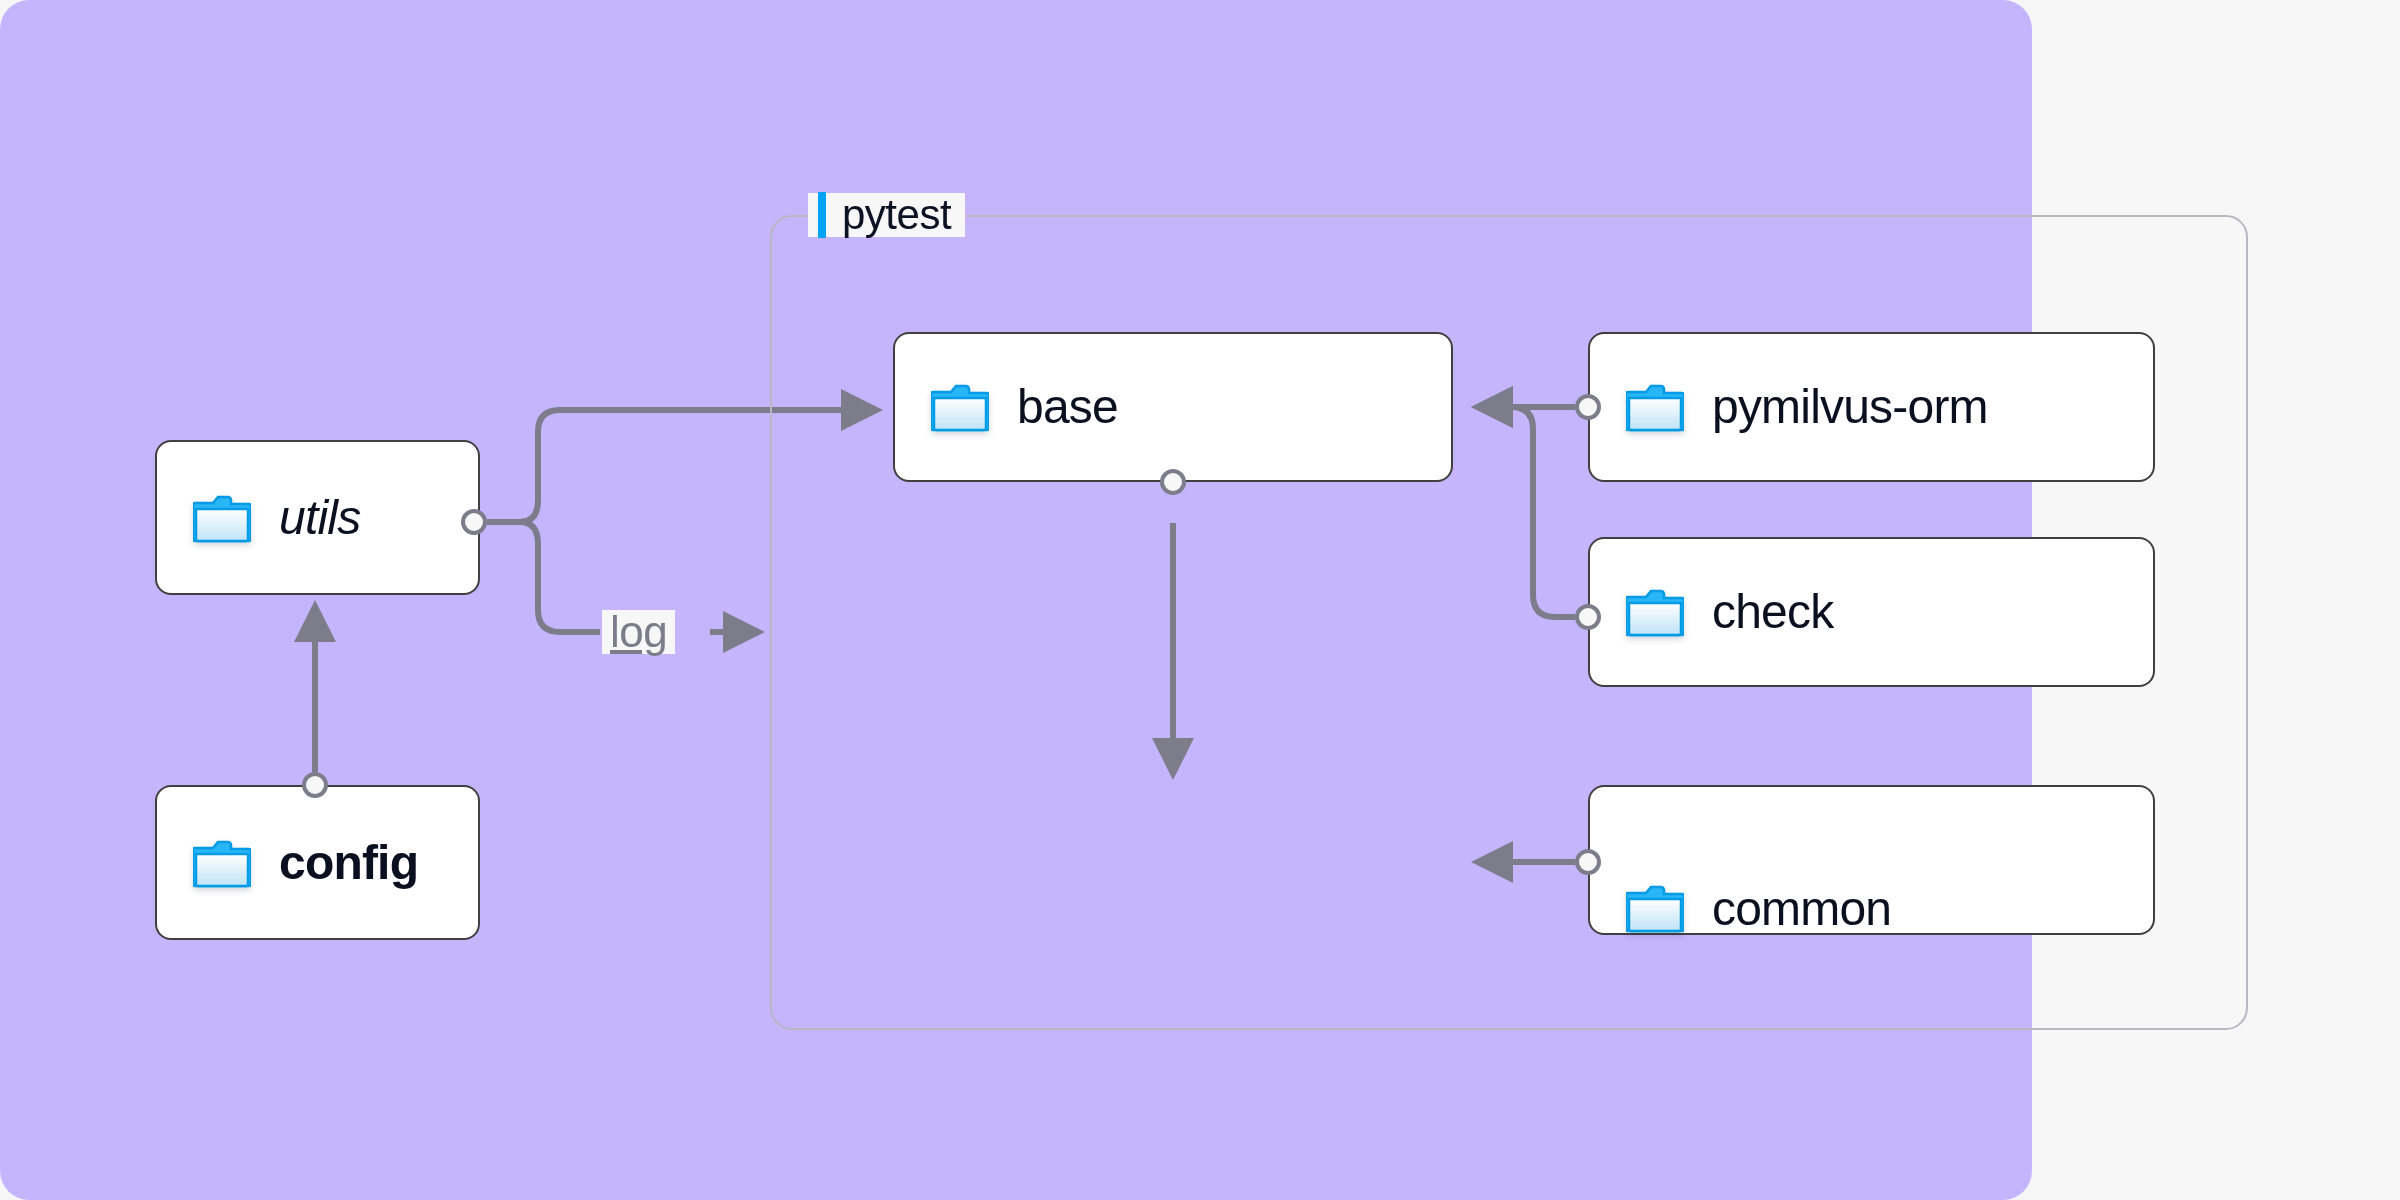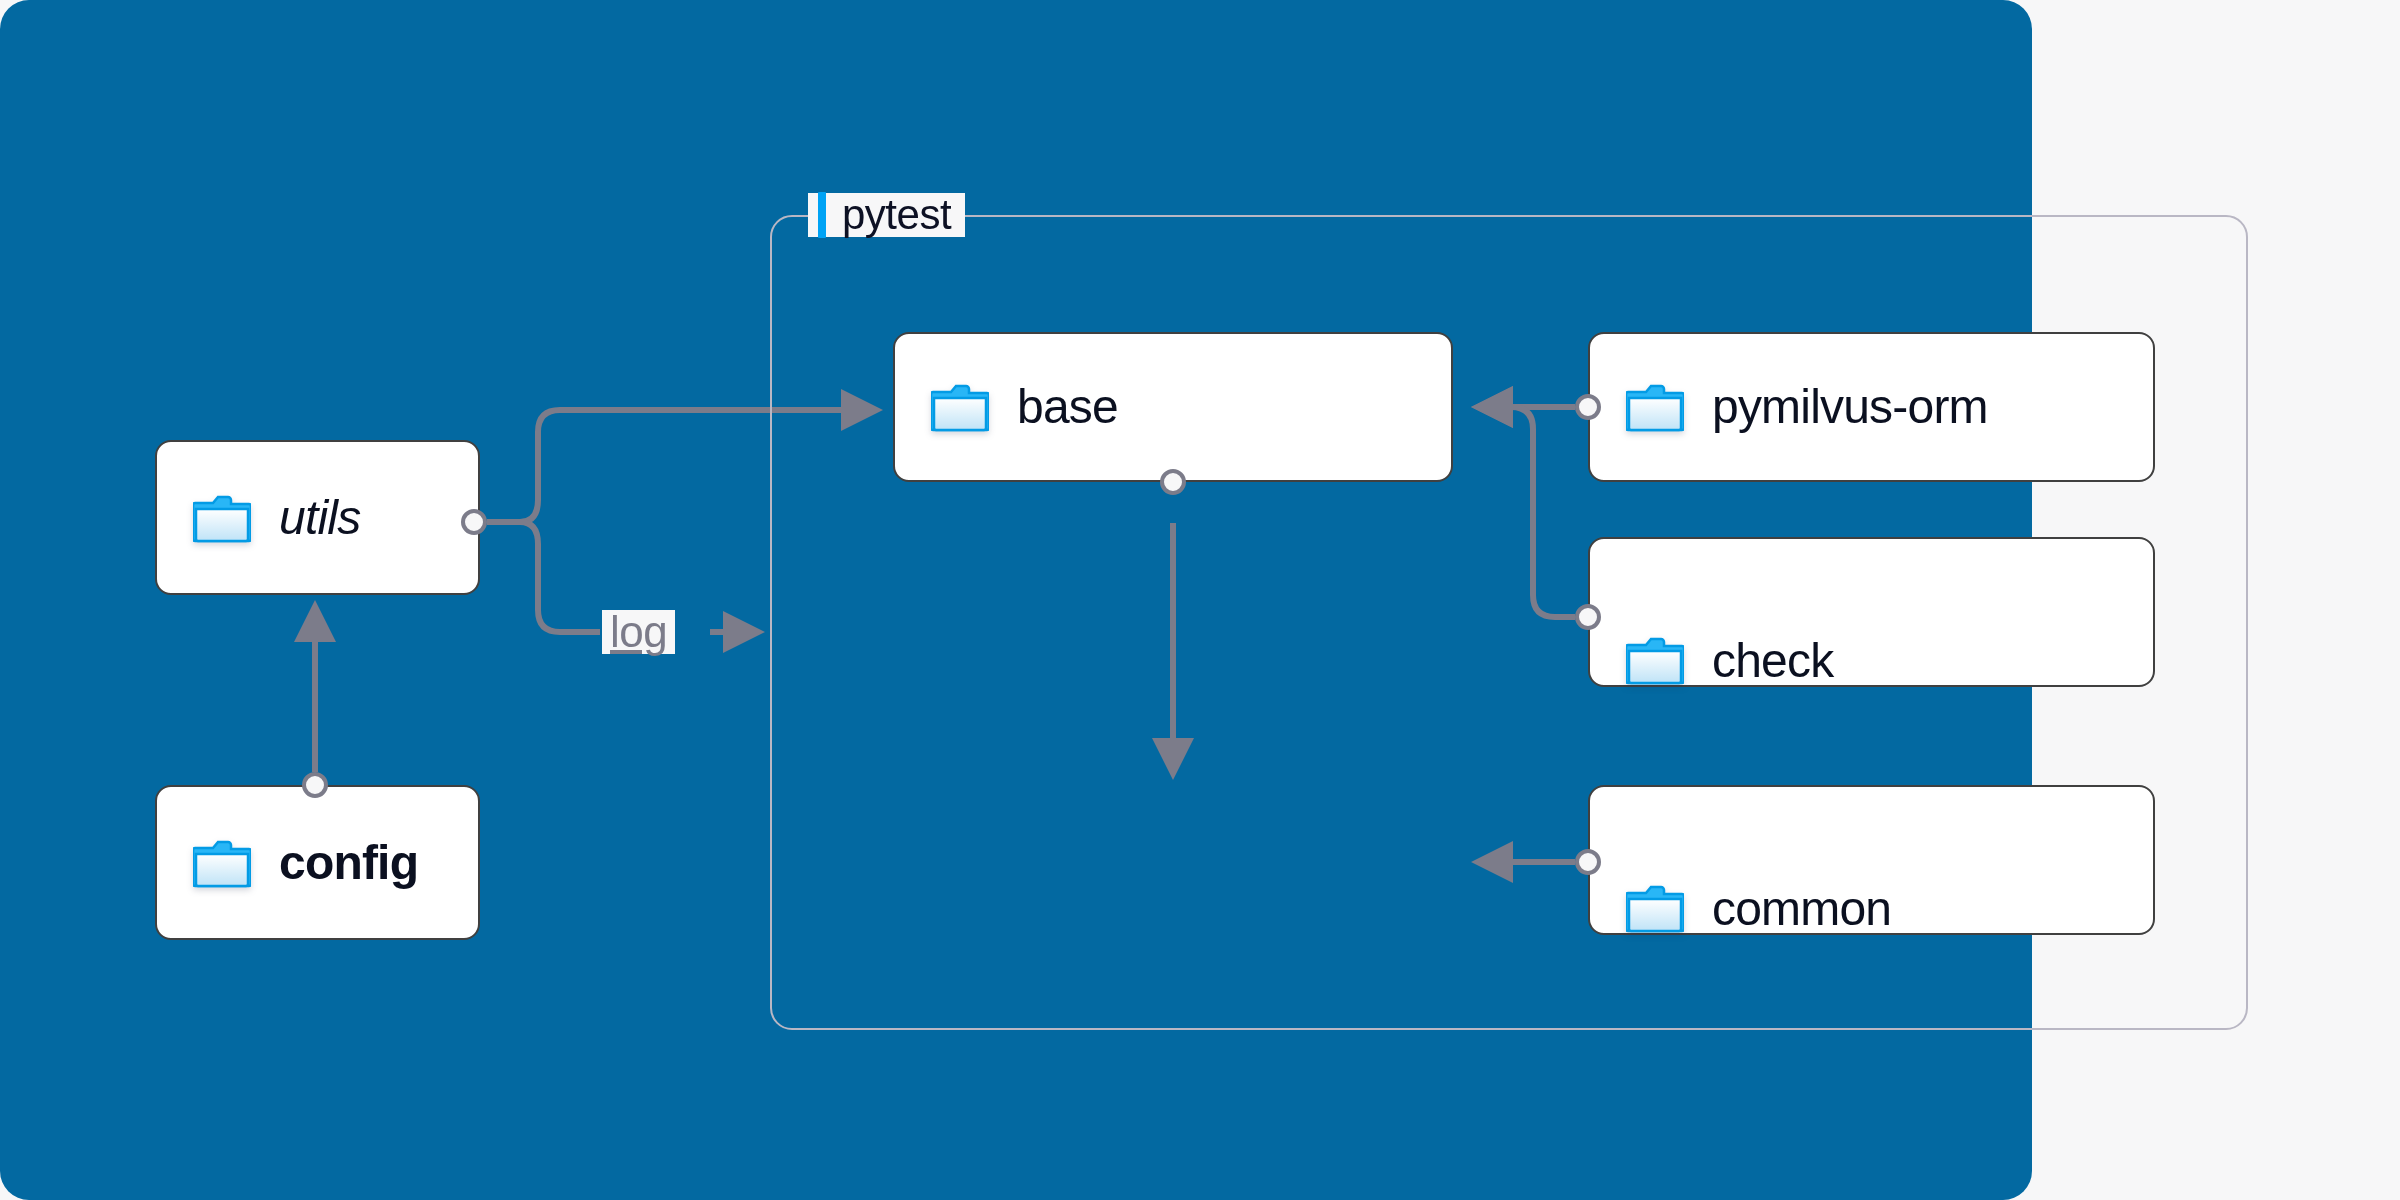--- a/index.html
+++ b/index.html
@@ -10,21 +10,21 @@
   body {
     width: 2400px;
     height: 1200px;
     overflow: hidden;
     font-family: "Liberation Sans", sans-serif;
   }
   #canvas {
     position: relative;
     width: 2032px;
     height: 1200px;
-    background: #0369a1;
+    background: #c4b5fd;
     border-radius: 29px;
   }
 
   
   #wires {
     position: absolute;
     left: 0; top: 0;
     width: 2400px;
     height: 1200px;
     pointer-events: none;
@@ -212,21 +212,21 @@
             <stop offset="1" stop-color="#bfe3f7"></stop>
         </linearGradient>
         <path d="M2 10 h18 l5 -6 h10 a3 3 0 0 1 3 3 v4 h18 a2 2 0 0 1 2 2 v33 a2 2 0 0 1 -2 2 h-54 a2 2 0 0 1 -2 -2 v-34 a2 2 0 0 1 2 -2 z" fill="#29b6f6" stroke="#039be5" stroke-width="2.5"></path>
         <path d="M3 16 h52 v30 a2 2 0 0 1 -2 2 h-48 a2 2 0 0 1 -2 -2 z" fill="url(#fg5)" stroke="#039be5" stroke-width="2.5"></path>
       </svg>
     </span>
     <span class="node-label">pymilvus-orm</span>
   </div>
   <span class="port" style="left:1575px; top:394px;"></span>
 
-  <div class="node" style="left:1588px; top:537px; width:567px; height:150px;align-items:flex-end;">
+  <div class="node" style="left:1588px; top:537px; width:567px; height:150px;">
     <span class="folder-icon">
       <svg viewBox="0 0 58 50">
         <linearGradient id="fg6" x1="0" y1="0" x2="0" y2="1">
           <stop offset="0" stop-color="#ffffff"></stop>
             <stop offset="1" stop-color="#bfe3f7"></stop>
         </linearGradient>
         <path d="M2 10 h18 l5 -6 h10 a3 3 0 0 1 3 3 v4 h18 a2 2 0 0 1 2 2 v33 a2 2 0 0 1 -2 2 h-54 a2 2 0 0 1 -2 -2 v-34 a2 2 0 0 1 2 -2 z" fill="#29b6f6" stroke="#039be5" stroke-width="2.5"></path>
         <path d="M3 16 h52 v30 a2 2 0 0 1 -2 2 h-48 a2 2 0 0 1 -2 -2 z" fill="url(#fg6)" stroke="#039be5" stroke-width="2.5"></path>
       </svg>
     </span>

